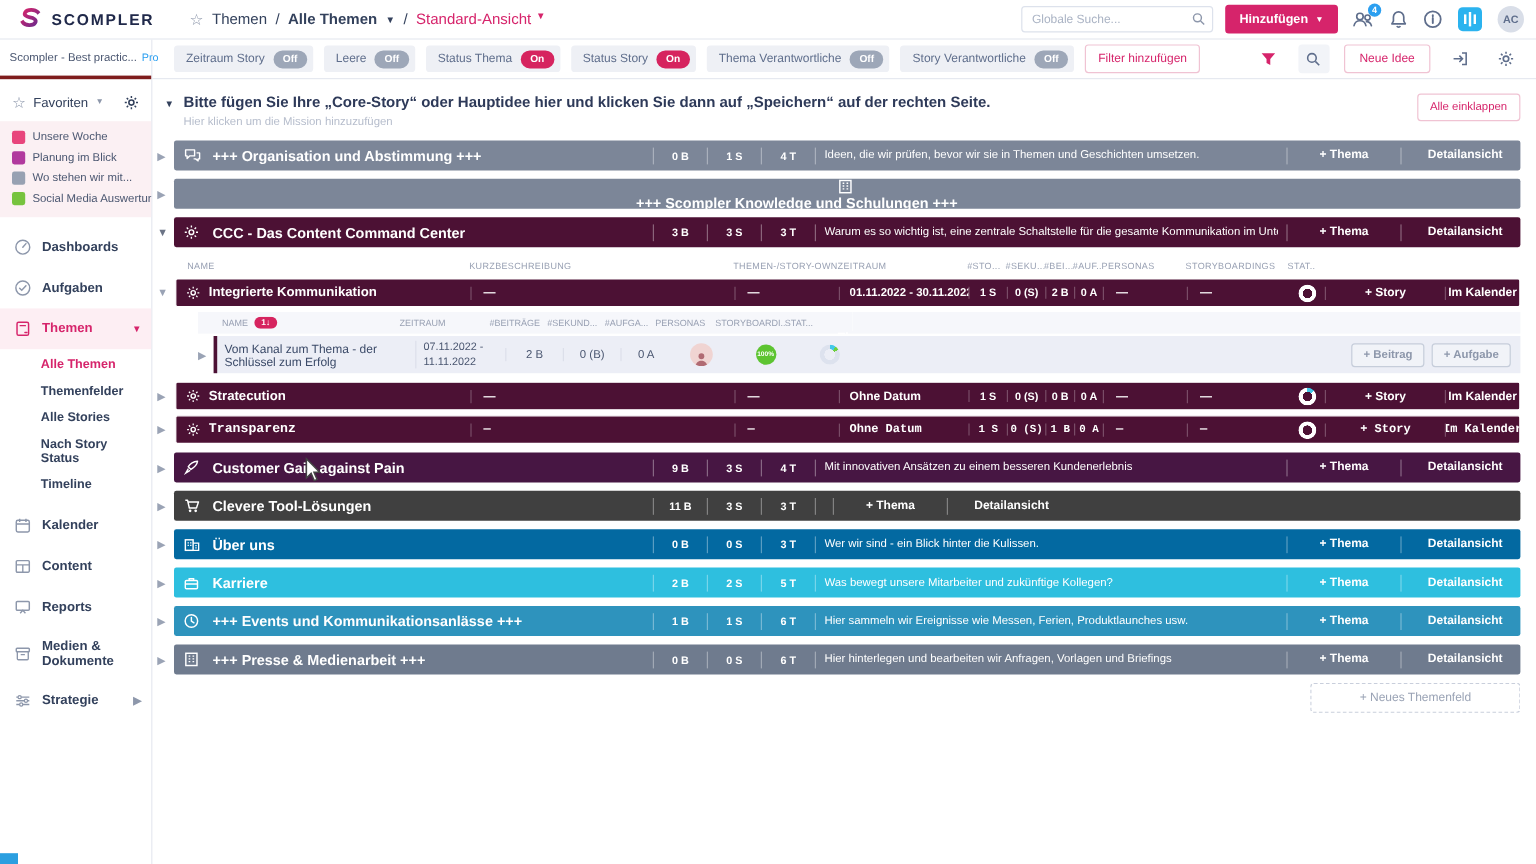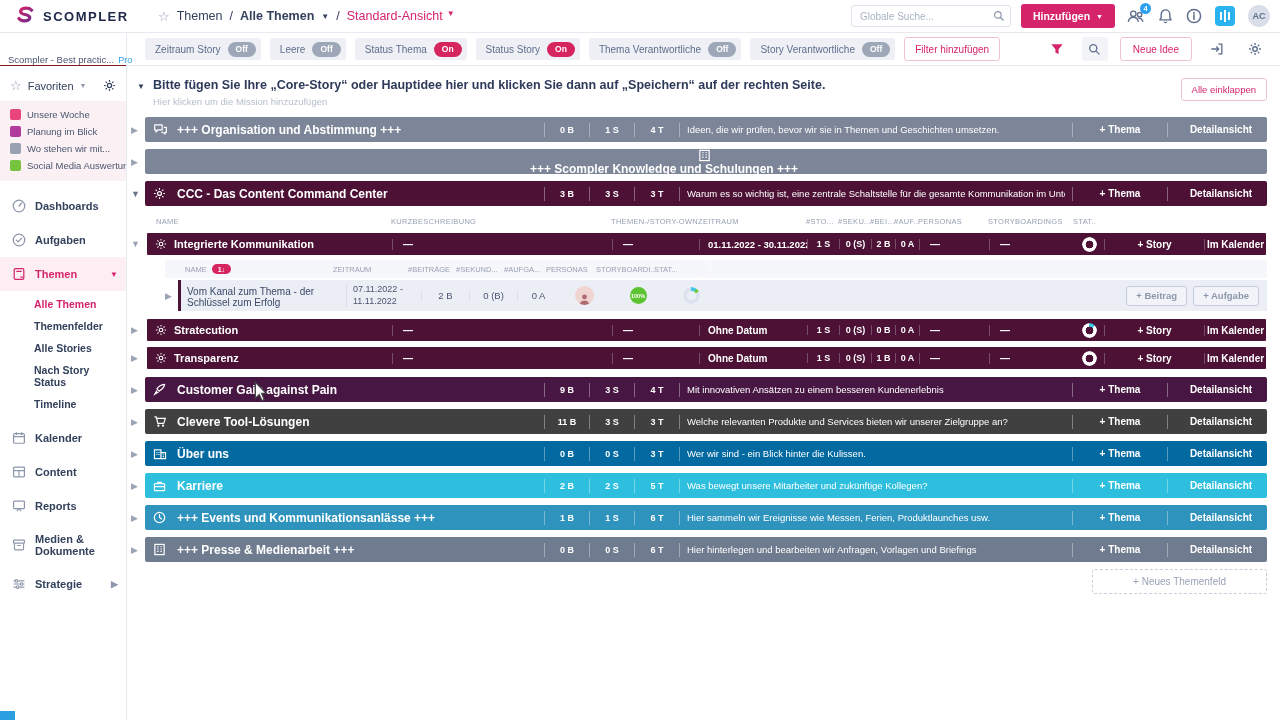--- a/index.html
+++ b/index.html
@@ -22,21 +22,21 @@
   .addbtn{height:24px;background:#d6246b;color:#fff;font-size:10.5px;font-weight:bold;border-radius:3px;padding:0 12px;display:flex;align-items:center;gap:6px;margin-right:12px}
   .topicons{display:flex;align-items:center;gap:13px}
   .ticon{position:relative;color:#5f6e8c}
   .badge{position:absolute;top:-5px;right:-6px;background:#2b9ff0;color:#fff;font-size:7.5px;font-weight:bold;border-radius:50%;width:11px;height:11px;display:flex;align-items:center;justify-content:center}
   .bluetile{width:20px;height:20px;border-radius:4px;background:#2bb3ef;display:flex;align-items:center;justify-content:center;gap:2px}
   .bluetile i{display:block;width:2px;background:#fff}
   .avatar{width:22px;height:22px;border-radius:50%;background:#d9dee8;color:#5f6e8c;font-size:9px;font-weight:bold;display:flex;align-items:center;justify-content:center}
   
   .shell{display:flex;height:687px}
   .sidebar{width:127px;border-right:1px solid #e6e9f0;flex-shrink:0;font-size:11px}
-  .ws-row{height:33px;border-bottom:1px solid #7f1d1d;display:flex;align-items:flex-end;padding:0 6px 0 8px;font-size:9.5px;color:#4a5670;gap:4px;white-space:nowrap}
+  .ws-row{height:33px;border-bottom:3px solid #7f1d1d;display:flex;align-items:center;padding:0 6px 0 8px;font-size:9.5px;color:#4a5670;gap:4px;white-space:nowrap}
   .ws-row .pro{color:#2b9ff0;font-size:9px;font-weight:normal}
   .fav-head{display:flex;align-items:center;gap:6px;padding:12px 10px 8px 10px;color:#33415c;font-size:11px}
   .fav-head .gear{margin-left:auto;color:#33415c}
   .fav-block{background:#fbf0f3;padding:5px 0 7px 0}
   .fav-item{display:flex;align-items:center;gap:6px;padding:3px 4px 3px 10px;font-size:9.5px;color:#4a5670;white-space:nowrap;overflow:hidden}
   .fav-chip{width:11px;height:11px;border-radius:2px;flex-shrink:0}
   .nav-item{display:flex;align-items:center;gap:9px;padding:10px 8px 10px 12px;color:#33415c;font-size:11px;font-weight:bold}
   .nav-item .nicon{color:#8d97ab;flex-shrink:0}
   .nav-item.active{background:#fdeef3;color:#d6246b}
   .nav-item.active .nicon{color:#d6246b}
@@ -574,21 +574,21 @@
           <span class="ic c-stat">
               <span class="donut cyan"></span>
             </span>
           <button class="ic c-storybtn barbtn">+ Story</button>
           <button class="ic c-kal barbtn">Im Kalender</button>
         </div>
       </div>
 
       <div class="irow" style="margin-bottom:7px">
         <span class="irarrow">▶</span>
-        <div class="ibar" style="background: rgb(76, 17, 52);">
+        <div class="ibar" style="background: rgb(76, 17, 52); font-family: Liberation Mono, monospace;">
           <span class="ic c-name">
               <span>
                 <svg width="12" height="12" viewBox="0 0 16 16">
                   <circle cx="8" cy="8" r="2.4" fill="none" stroke="#fff" stroke-width="1.5"></circle>
                   <path d="M8 1.2v2.1M8 12.7v2.1M1.2 8h2.1M12.7 8h2.1M3.2 3.2l1.5 1.5M11.3 11.3l1.5 1.5M12.8 3.2l-1.5 1.5M4.7 11.3l-1.5 1.5" stroke="#fff" stroke-width="1.4"></path>
                 </svg>
               </span>
               <span>Transparenz</span>
             </span>
           <span class="ic c-kurz">—</span>
@@ -644,21 +644,20 @@
               </svg>
             </span>
           <span class="tfname">Clevere Tool-Lösungen</span>
           <span class="d"></span>
             <span class="cnt">11 B</span>
           <span class="d"></span>
             <span class="cnt">3 S</span>
           <span class="d"></span>
             <span class="cnt">3 T</span>
           <span class="d"></span>
-            <span class="tfdesc">Welche relevanten Produkte und Services bieten wir unserer Zielgruppe an?</span>
           <span class="d"></span>
             <button class="barbtn bt-thema">+ Thema</button>
           <span class="d"></span>
             <button class="barbtn bt-detail">Detailansicht</button>
         </div>
       </div>
 
       <div class="tfrow">
         <span class="tfarrow">▶</span>
         <div class="tfbar" style="background: #0369a1;">

